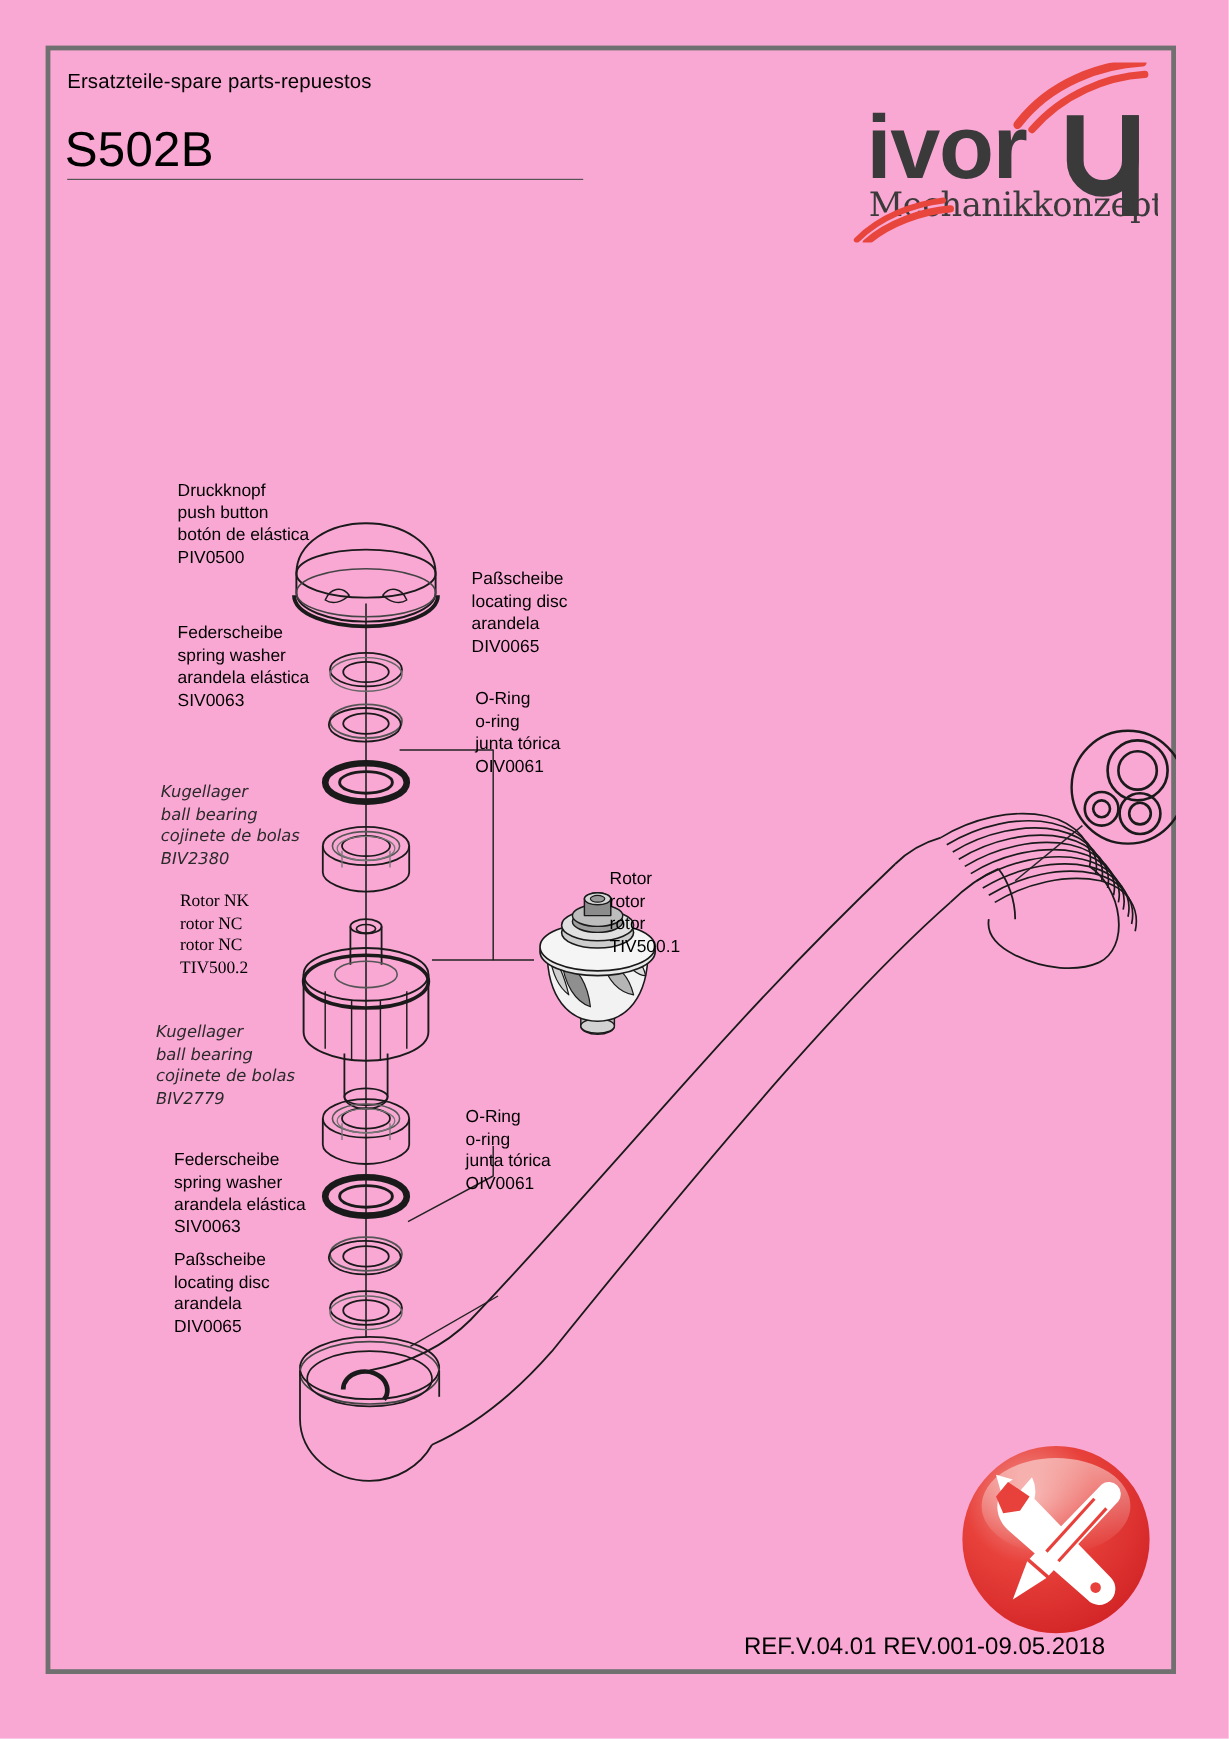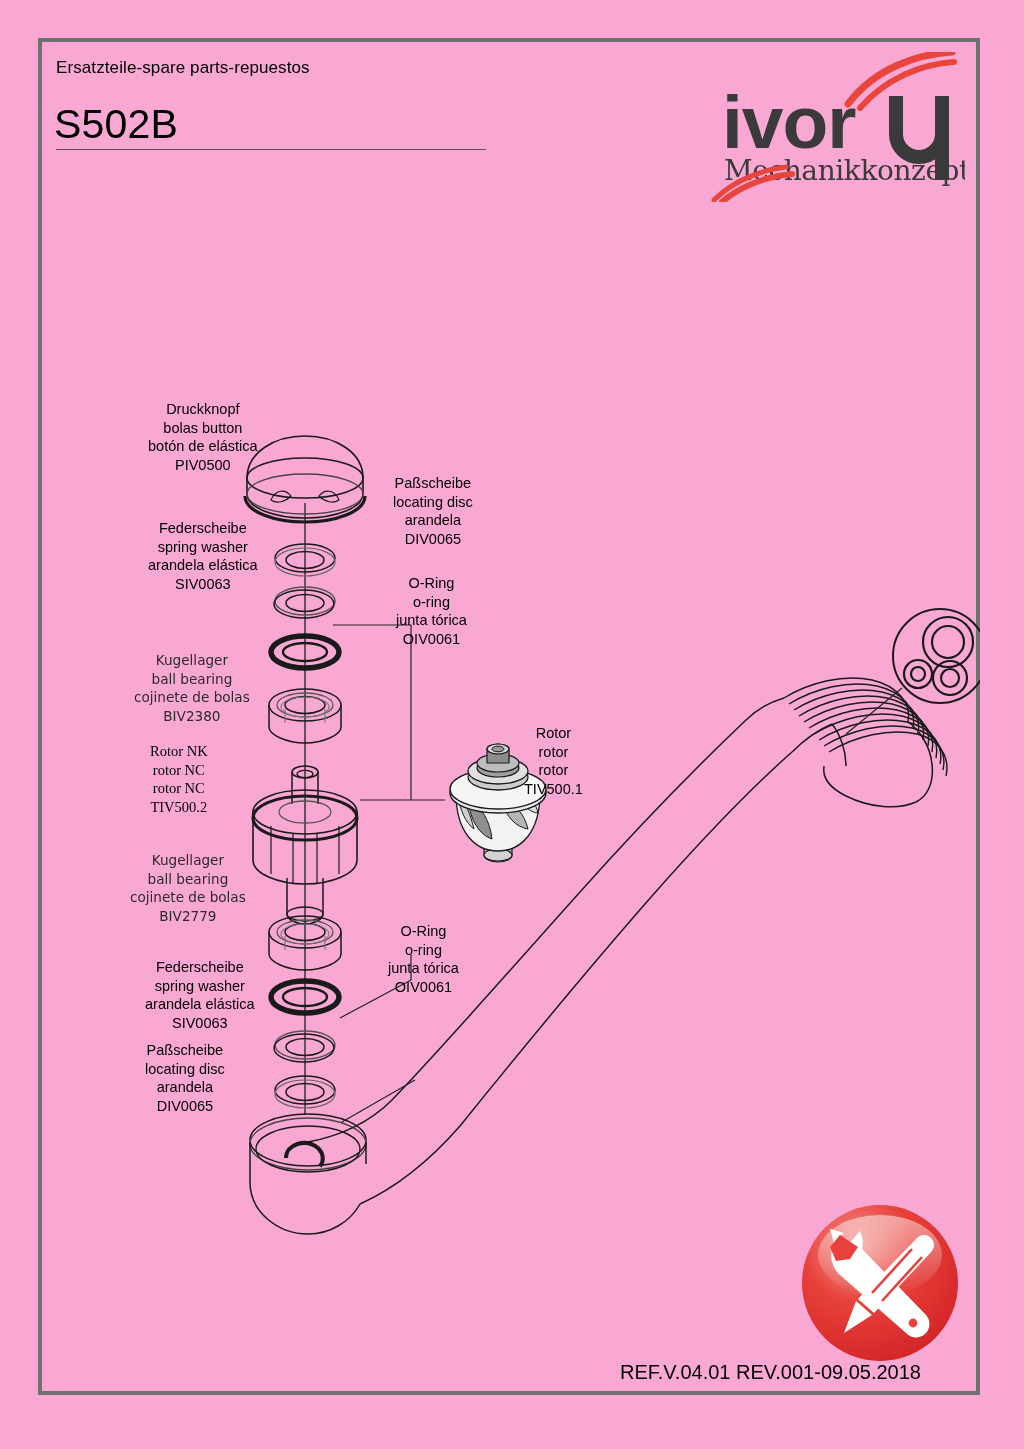--- a/index.html
+++ b/index.html
@@ -83,27 +83,27 @@
     width: 940px;
     height: 1355px;
   }
   
   .lbl {
     position: absolute;
     font-size: 14.5px;
     line-height: 18.6px;
     white-space: nowrap;
     color: #000;
-    text-align: center;
   }
   .lbl.serif-ish {
     font-family: "DejaVu Sans", sans-serif;
     font-size: 13.6px;
     line-height: 18.6px;
     color: #2a2a2a;
+    font-style: italic;
   }
   .lbl div { display: block; }
   
   #tools-badge {
     position: absolute;
     left: 800px;
     top: 1203px;
     width: 160px;
     height: 160px;
   }
@@ -327,21 +327,21 @@
 
         <polyline points="300,978 371,940 371,915" stroke-width="1.2" stroke="#222"></polyline>
 
         <line x1="375" y1="1040" x2="302" y2="1082" stroke-width="1.2" stroke="#222"></line>
       </g>
     </svg>
   </div>
 
   <div class="lbl" style="left:148px; top:400px;">
     <div>Druckknopf</div>
-    <div>bolas button</div>
+    <div>push button</div>
     <div>botón de elástica</div>
     <div>PIV0500</div>
   </div>
 
   <div class="lbl" style="left:148px; top:519px;">
     <div>Federscheibe</div>
     <div>spring washer</div>
     <div>arandela elástica</div>
     <div>SIV0063</div>
   </div>
@@ -367,21 +367,21 @@
     <div>BIV2380</div>
   </div>
 
   <div class="lbl" style="left:150px; top:742px;font-family:Liberation Serif, serif;">
     <div>Rotor NK</div>
     <div>rotor NC</div>
     <div>rotor NC</div>
     <div>TIV500.2</div>
   </div>
 
-  <div class="lbl" style="left:524px; top:724px;">
+  <div class="lbl" style="left:508px; top:724px;">
     <div>Rotor</div>
     <div>rotor</div>
     <div>rotor</div>
     <div>TIV500.1</div>
   </div>
 
   <div class="lbl serif-ish" style="left:130px; top:851px;">
     <div>Kugellager</div>
     <div>ball bearing</div>
     <div>cojinete de bolas</div>

